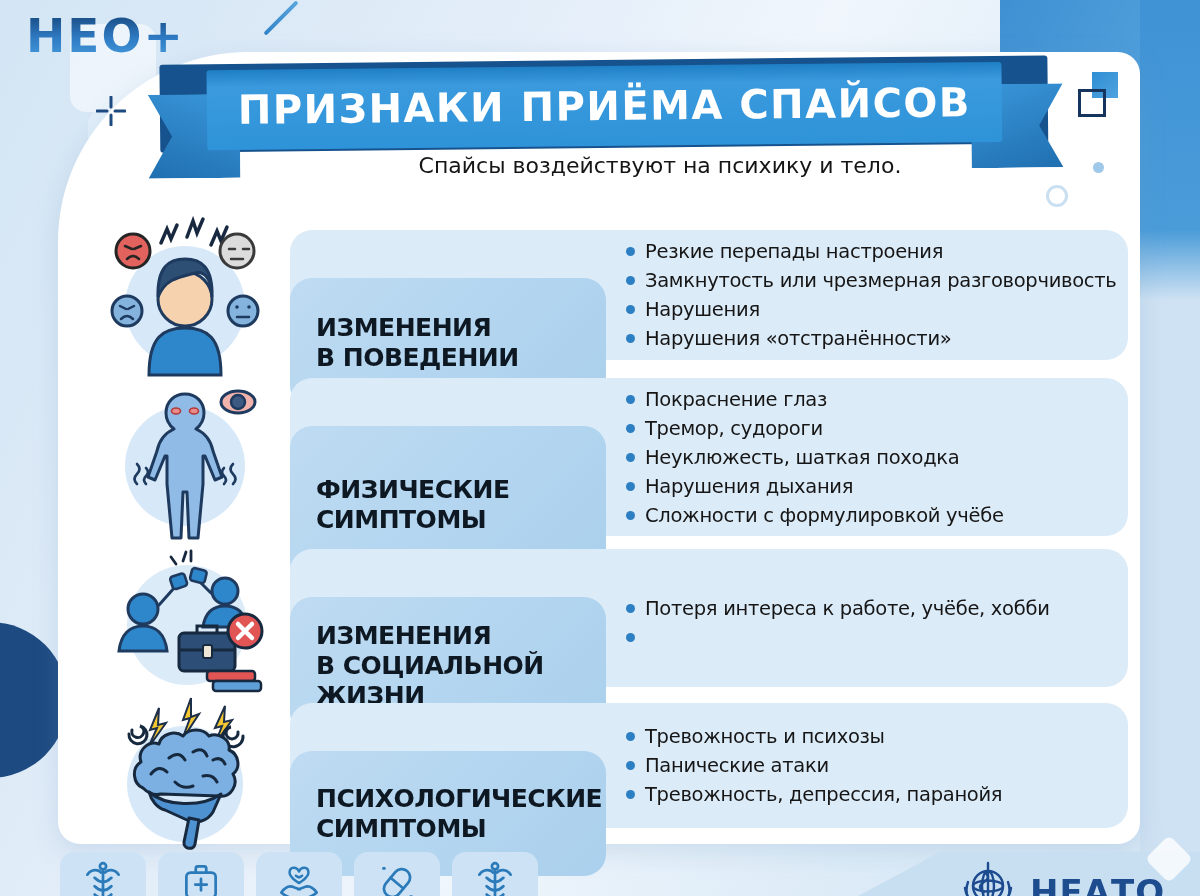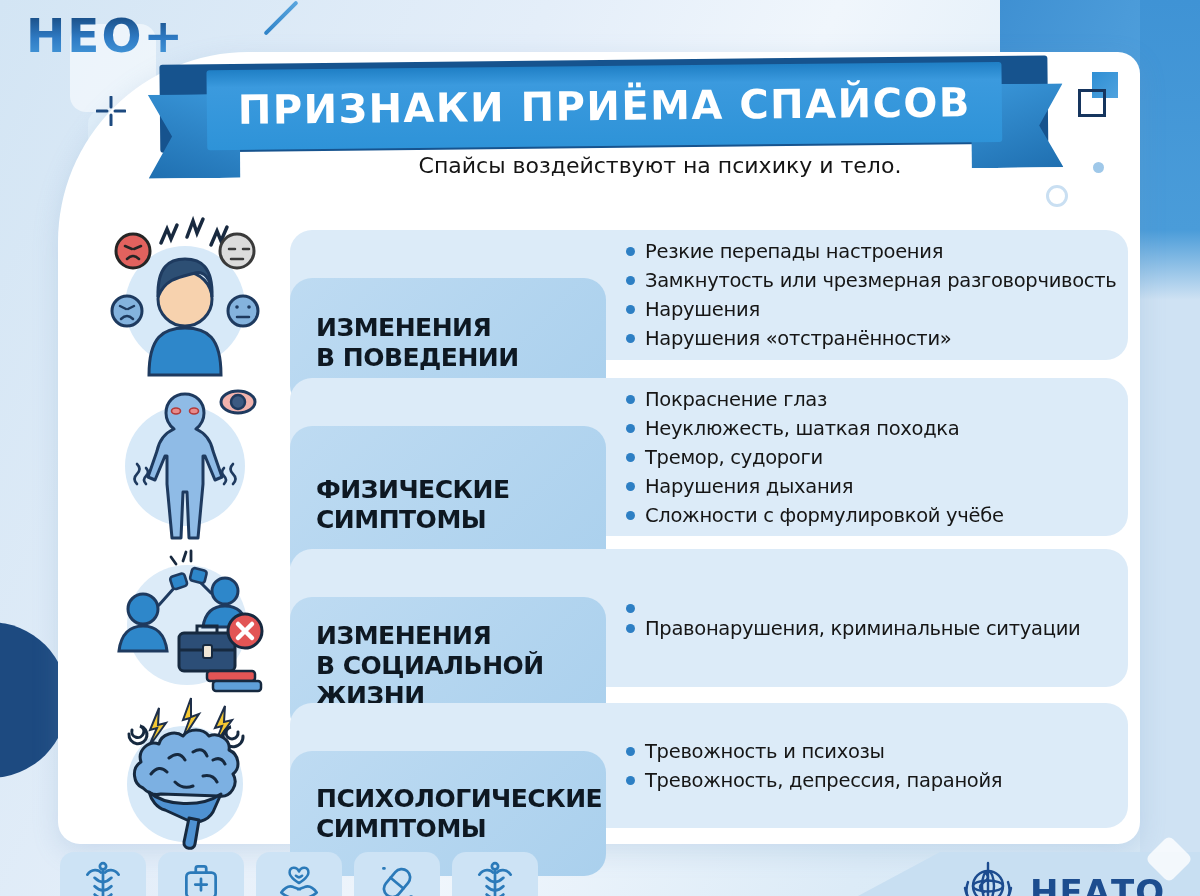--- a/index.html
+++ b/index.html
@@ -183,25 +183,25 @@
       <span>ФИЗИЧЕСКИЕ</span>
       <span>СИМПТОМЫ</span>
     </div>
     <div class="bullets">
       <div class="bullet">
           <span class="dot"></span>
           <span class="txt">Покраснение глаз</span>
         </div>
       <div class="bullet">
           <span class="dot"></span>
+          <span class="txt">Тремор, судороги</span>
+        </div>
+      <div class="bullet">
+          <span class="dot"></span>
           <span class="txt">Неуклюжесть, шаткая походка</span>
-        </div>
-      <div class="bullet">
-          <span class="dot"></span>
-          <span class="txt">Тремор, судороги</span>
         </div>
       <div class="bullet">
           <span class="dot"></span>
           <span class="txt">Нарушения дыхания</span>
         </div>
       <div class="bullet">
           <span class="dot"></span>
           <span class="txt">Сложности с формулировкой учёбе</span>
         </div>
     </div>
@@ -229,24 +229,24 @@
   </div>
   <div class="panel" id="panel3">
     <div class="panel-title">
       <span>ИЗМЕНЕНИЯ</span>
       <span>В СОЦИАЛЬНОЙ</span>
       <span>ЖИЗНИ</span>
     </div>
     <div class="bullets">
       <div class="bullet">
           <span class="dot"></span>
-        </div>
-      <div class="bullet">
-          <span class="dot"></span>
-          <span class="txt">Правонарушения, криминальные ситуации</span>
+          <span class="txt">Потеря интереса к работе, учёбе, хобби</span>
+        </div>
+      <div class="bullet">
+          <span class="dot"></span>
         </div>
     </div>
   </div>
 
   <div class="icon-box" id="icon4">
     <svg width="166" height="166" viewBox="0 0 160 166">
       <circle cx="80" cy="96" r="58" fill="#d7e9f8"></circle>
       <polygon points="54,20 45,42 52,40 43,60 61,35 53,37" fill="#f5c832" stroke="#1e2f49" stroke-width="2"></polygon>
       <polygon points="86,10 78,32 85,30 77,52 94,26 86,29" fill="#f5c832" stroke="#1e2f49" stroke-width="2"></polygon>
       <polygon points="120,18 110,40 117,38 110,56 127,32 119,34" fill="#f5c832" stroke="#1e2f49" stroke-width="2"></polygon>
@@ -263,20 +263,24 @@
       <span>ПСИХОЛОГИЧЕСКИЕ</span>
       <span>СИМПТОМЫ</span>
     </div>
     <div class="bullets">
       <div class="bullet">
           <span class="dot"></span>
           <span class="txt">Тревожность и психозы</span>
         </div>
       <div class="bullet">
           <span class="dot"></span>
+          <span class="txt">Панические атаки</span>
+        </div>
+      <div class="bullet">
+          <span class="dot"></span>
           <span class="txt">Тревожность, депрессия, паранойя</span>
         </div>
     </div>
   </div>
 
   <div class="tile" id="tile1">
     <svg width="46" height="46" viewBox="0 0 44 44" fill="none" stroke="#2b7ab9" stroke-width="2.6" stroke-linecap="round">
       <circle cx="22" cy="7" r="3"></circle>
         <path d="M22,11 V41"></path>
       <path d="M7,15 C11,9 18,10 20,13 M37,15 C33,9 26,10 24,13"></path>

